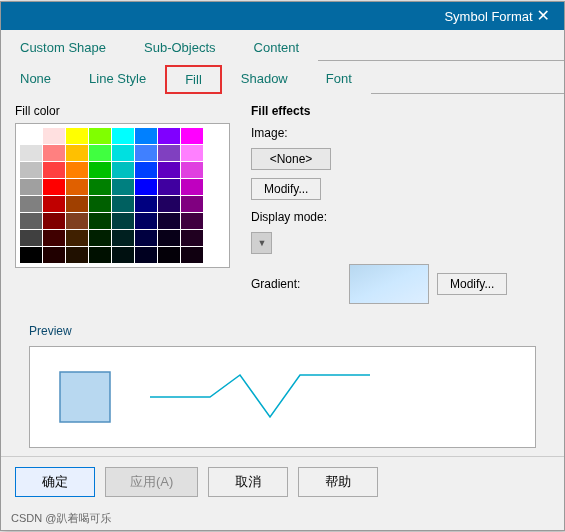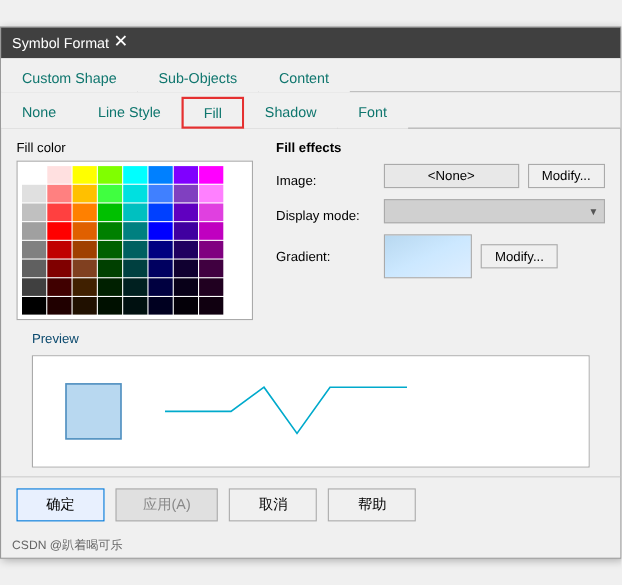--- a/index.html
+++ b/index.html
@@ -12,25 +12,25 @@
       font-family: "Segoe UI", Arial, sans-serif;
       font-size: 13px;
     }
     .dialog {
       width: 565px;
       background: #f0f0f0;
       border: 1px solid #999;
       box-shadow: 2px 2px 8px rgba(0,0,0,0.3);
     }
     .title-bar {
-      background: #404040;
+      background: #0369a1;
       color: white;
       padding: 6px 10px;
       display: flex;
-      justify-content: flex-start;
+      justify-content: flex-end;
       align-items: center;
       font-size: 13px;
     }
     .title-bar-close {
       cursor: pointer;
       font-size: 16px;
       line-height: 1;
       color: white;
       background: none;
       border: none;
@@ -102,23 +102,24 @@
       border: 1px dashed #888;
       cursor: pointer;
     }
     .fill-effects-label {
       font-size: 12px;
       margin-bottom: 8px;
       font-weight: bold;
     }
     .effect-row {
       display: flex;
-      align-items: flex-end;
+      align-items: flex-start;
       margin-bottom: 10px;
       gap: 8px;
+      flex-direction: column;
     }
     .effect-label {
       width: 90px;
       font-size: 12px;
       color: #000;
     }
     .effect-value {
       background: #e8e8e8;
       border: 1px solid #aaa;
       padding: 3px 8px;

